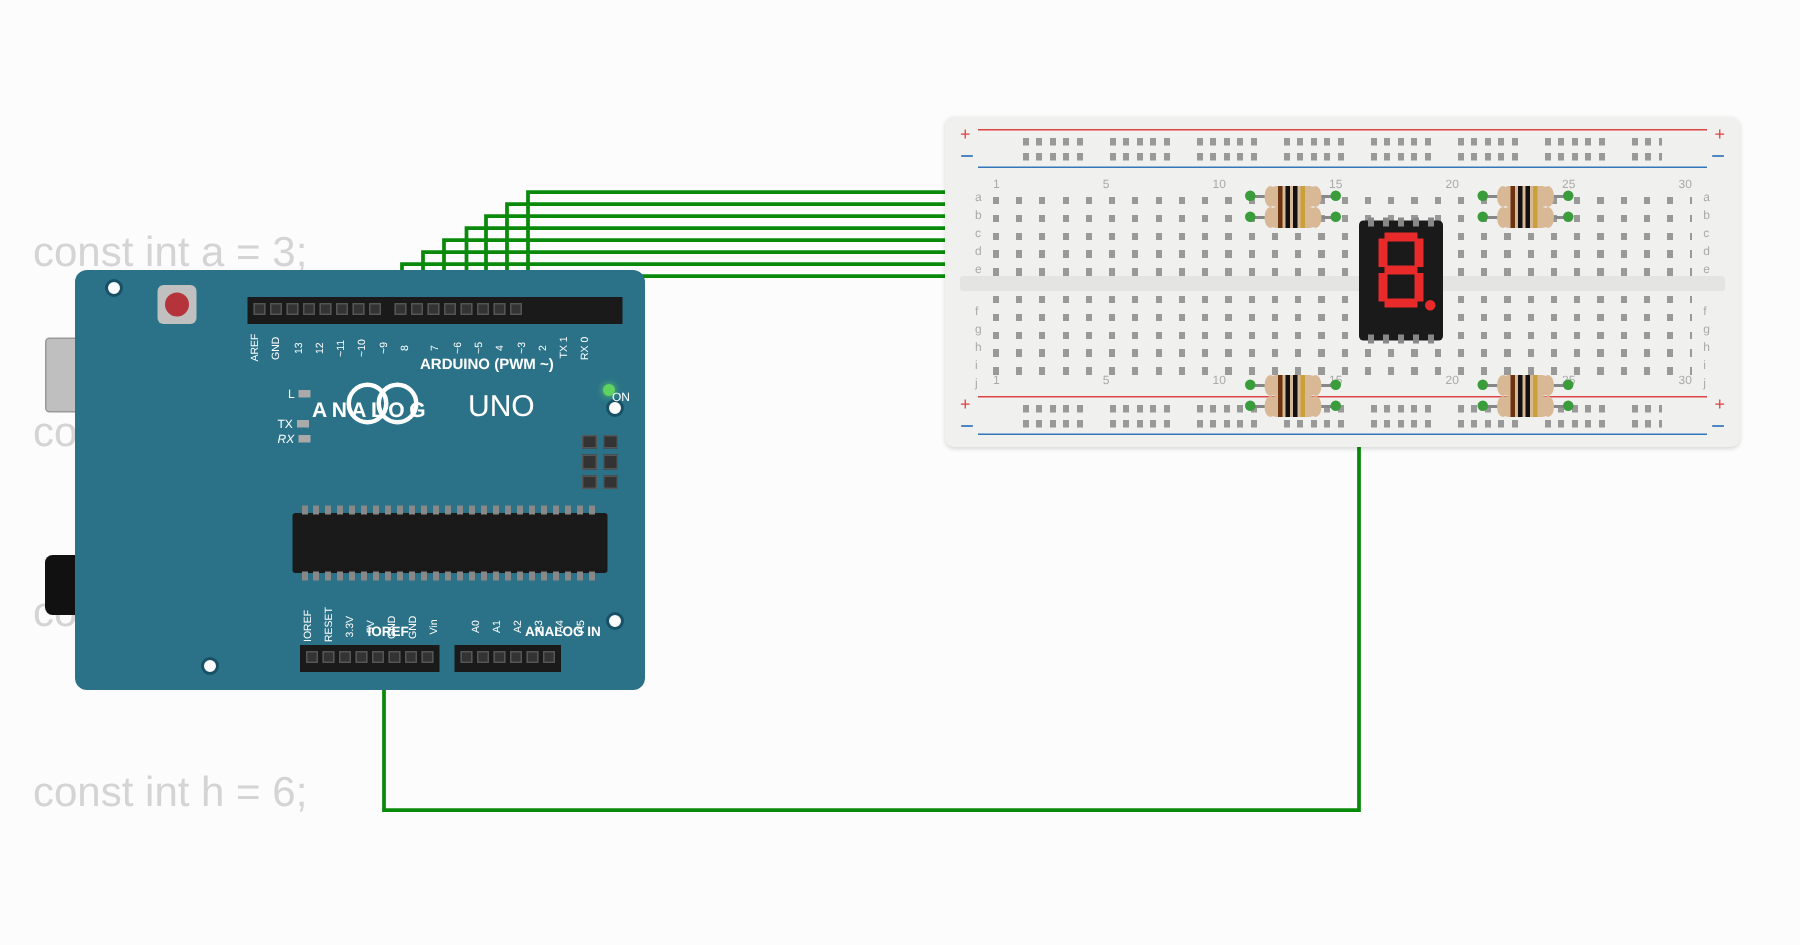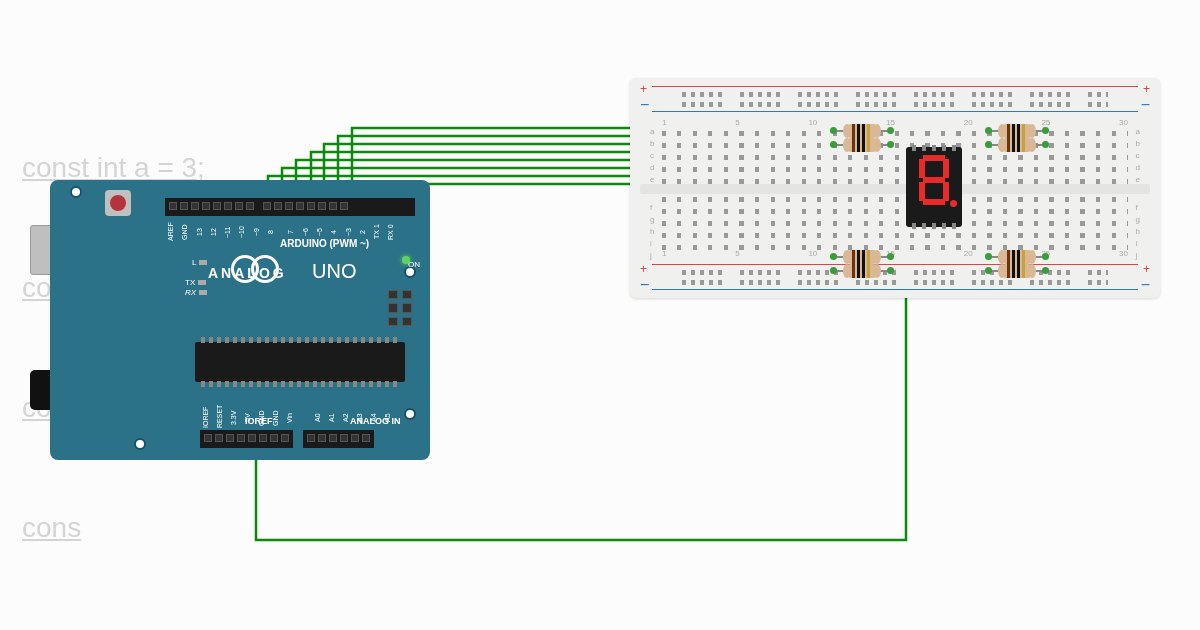--- a/index.html
+++ b/index.html
@@ -15,21 +15,21 @@
     position: absolute;
     left: 22px;
     top: 68px;
     color: #d4d4d4;
     font-size: 28px;
     line-height: 40px;
     font-weight: 300;
     z-index: 0;
     white-space: pre;
   }
-  .code-bg div { height: 40px; text-decoration: underline; }
+  .code-bg div { height: 40px; }
 
   .arduino {
     position: absolute;
     left: 30px;
     top: 180px;
     width: 400px;
     height: 280px;
     z-index: 10;
   }
   .usb {
@@ -388,20 +388,21 @@
   }
   svg.wires path{stroke:#0a8a0a;stroke-width:2.5;fill:none;}
 </style>
 </head>
 <body>
 
 <div class="code-bg">
   <div>const int a = 3;</div>
   <div>const int b = 4;</div>
   <div>const int c = 5;</div>
+  <div>const int h = 6;</div>
   <div>cons</div>
   
   
   
   
   
   
   
 </div>
 

